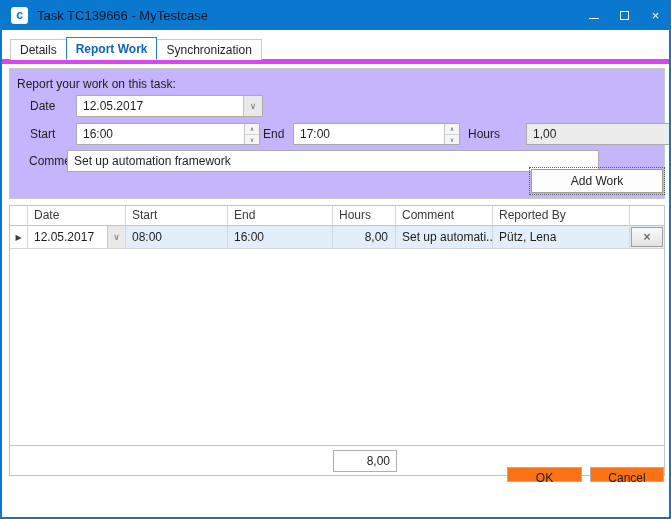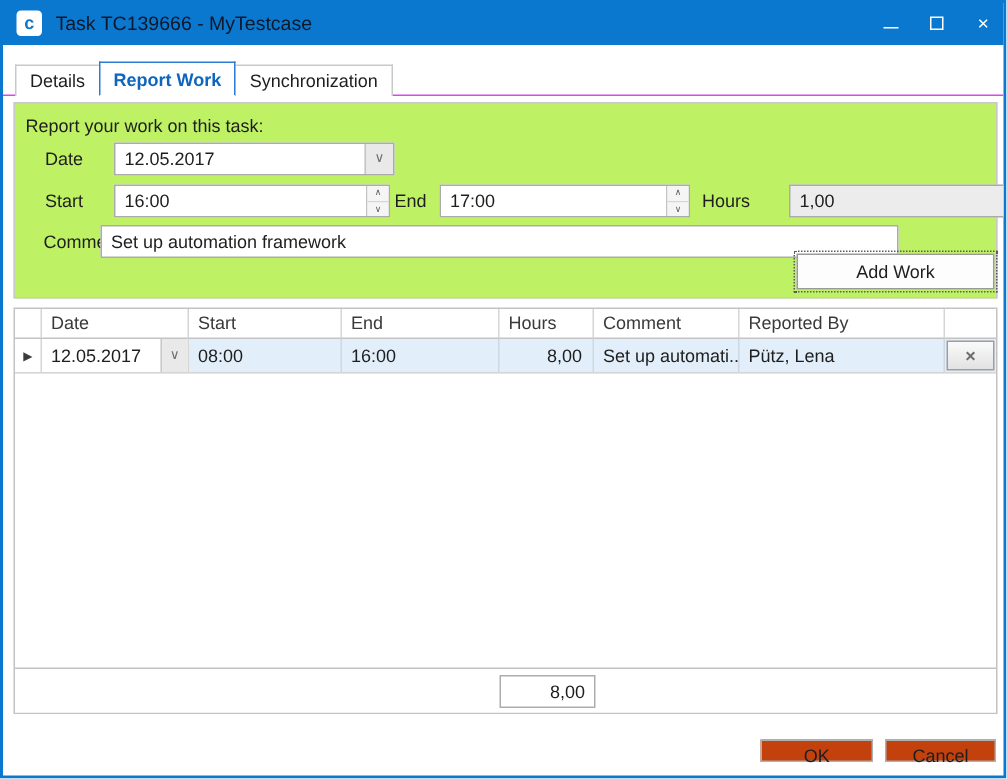--- a/index.html
+++ b/index.html
@@ -16,30 +16,30 @@
               font-weight:bold; font-size:12px; display:flex; align-items:center; justify-content:center; }
   .win-title { color:#0f172a; font-size:13px; margin-left:9px; white-space:nowrap; }
   .win-controls { margin-left:auto; display:flex; height:100%; }
   .win-btn { width:31px; height:100%; display:flex; align-items:center; justify-content:center; color:#fff; cursor:default; }
   .min-glyph { width:10px; height:1px; background:#fff; margin-top:7px; }
   .max-glyph { width:9px; height:9px; border:1px solid #fff; }
   .close-glyph { font-size:13px; line-height:13px; }
 
   
   .tabstrip { position:absolute; top:39px; left:0; right:0; height:23px;
-              display:flex; align-items:flex-end; padding-left:8px; border-bottom:1px solid #d946ef; }
+              display:flex; align-items:flex-end; padding-left:8px; border-bottom:5px solid #d946ef; }
   .tab { height:21px; line-height:20px; padding:0 9px; background:#fff;
          border:1px solid #c9c9c9; border-bottom:none; margin-bottom:-1px; color:#1e1e1e; }
   .tab + .tab { margin-left:-1px; }
   .tab.active { height:23px; line-height:22px; border:1px solid #2a7cd4; border-bottom:1px solid #fff;
                 color:#0d65bd; font-weight:bold; z-index:2; }
 
   
   .panel { position:absolute; left:7px; top:66px; width:656px; height:131px;
-           border:1px solid #c9c9c9; background:#bef264; }
+           border:1px solid #c9c9c9; background:#c4b5fd; }
   .panel .heading { position:absolute; left:7px; top:8px; }
   .flabel { position:absolute; height:22px; line-height:22px; }
   .field { position:absolute; height:22px; border:1px solid #ababab; background:#fff; display:flex; }
   .field input { flex:1; min-width:0; border:none; outline:none; background:transparent;
                  font:inherit; color:inherit; height:100%; padding:0 4px 0 6px; }
   .field.readonly { background:#ececec; }
   .combo-btn { width:19px; border-left:1px solid #c3c3c3; background:#e9e9e9; color:#6e6e6e;
                display:flex; align-items:center; justify-content:center; font-size:9px; }
   .spinner { width:15px; border-left:1px solid #c3c3c3; display:flex; flex-direction:column; }
   .spin-btn { flex:1; display:flex; align-items:center; justify-content:center;
@@ -69,21 +69,21 @@
   .num { text-align:right; padding-right:7px; }
   .del-cell { width:34px; padding:1px; display:flex; }
   .del-btn { flex:1; border:1px solid #9e9e9e; background:linear-gradient(#fafafa,#e2e2e2);
              color:#6e6e6e; font-weight:bold; display:flex; align-items:center; justify-content:center; }
   .grid-summary { position:absolute; left:0; right:0; bottom:0; height:30px;
                   border-top:1px solid #c3c3c3; background:#fff; }
   .sum-box { position:absolute; left:323px; top:4px; width:64px; height:22px;
              border:1px solid #adadad; text-align:right; line-height:20px; padding-right:6px; }
 
   
-  .dlg-btn { position:absolute; top:491px; height:15px; background:#c2410c; border:1px solid #b0b0b0;
+  .dlg-btn { position:absolute; top:465px; height:15px; background:#f97316; border:1px solid #b0b0b0;
              text-align:center; line-height:21px; }
   .ok { left:505px; width:75px; }
   .cancel { left:588px; width:74px; }
 </style>
 </head>
 <body>
 
 <div class="window">
 
   <div class="titlebar">

